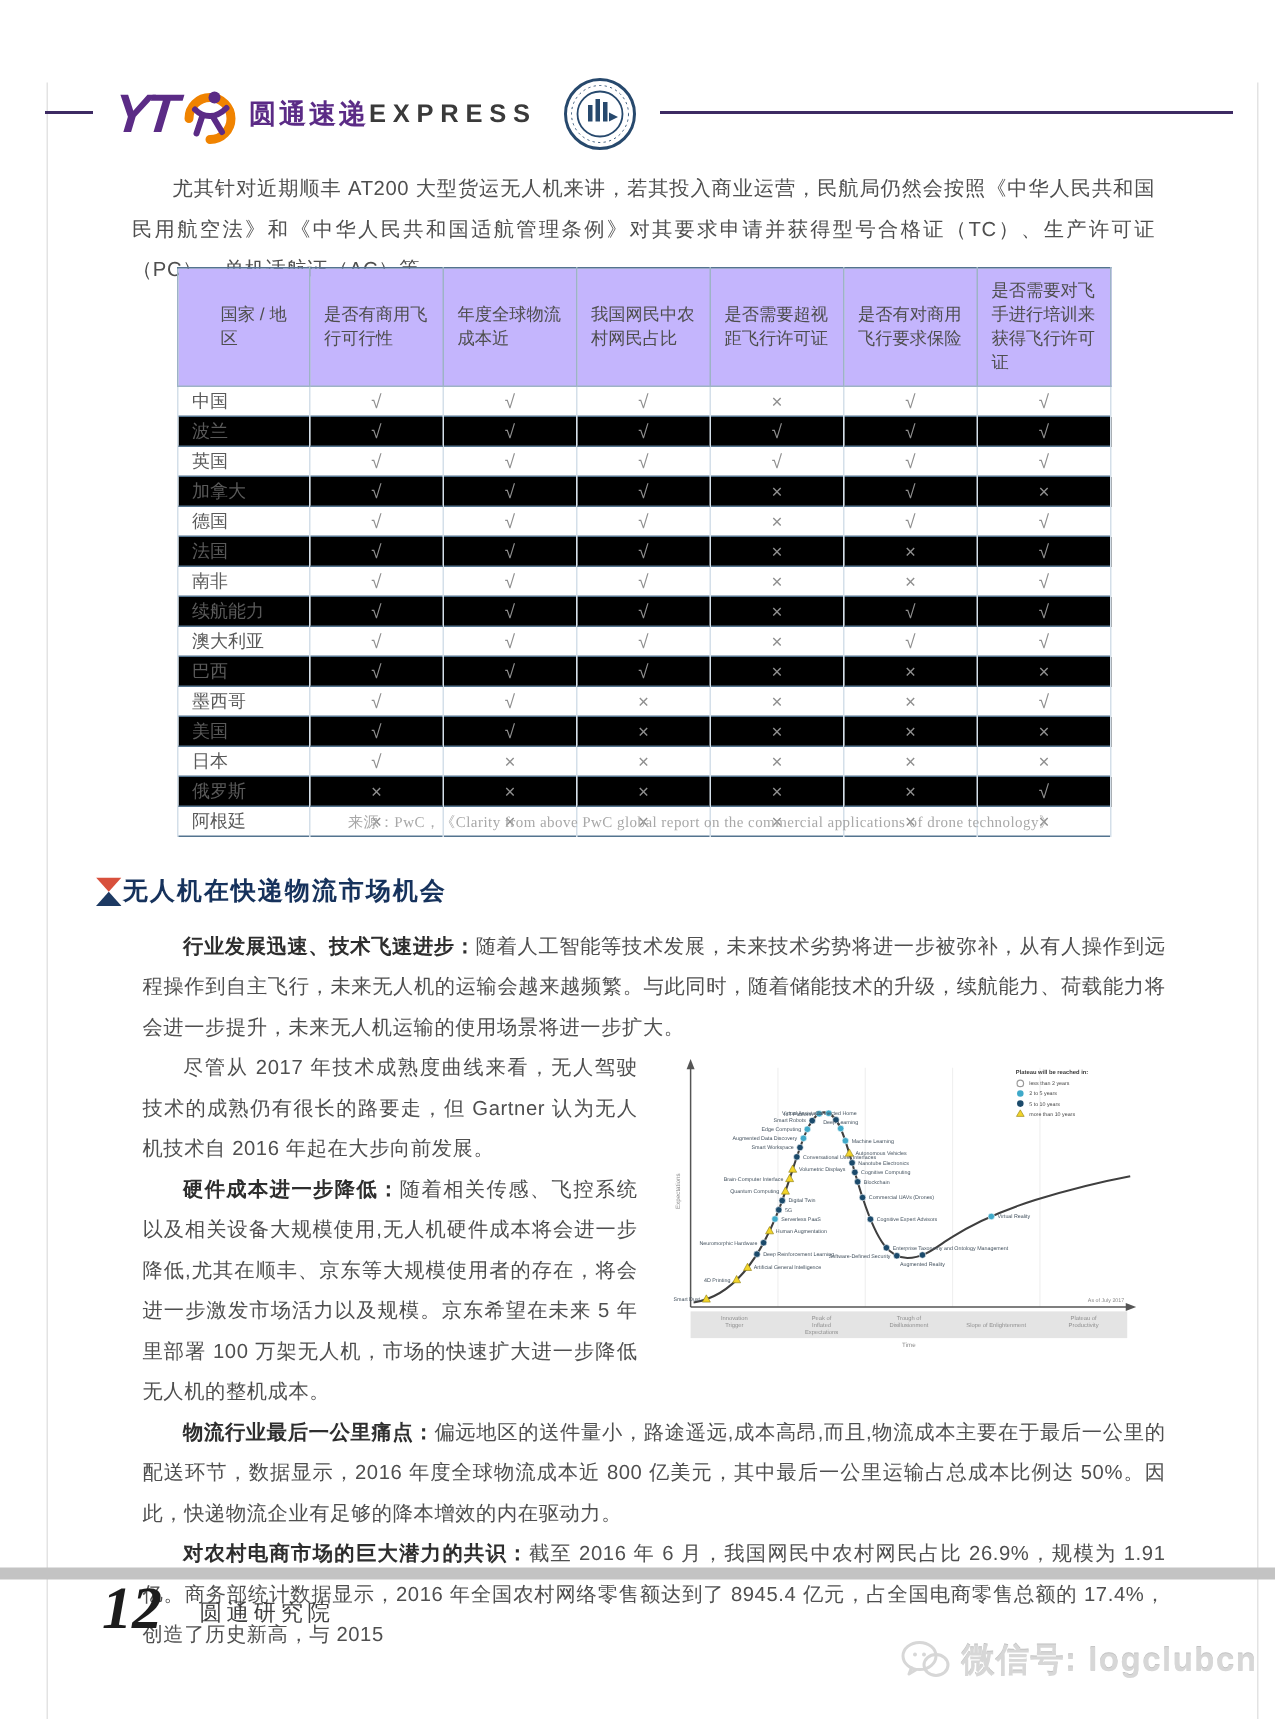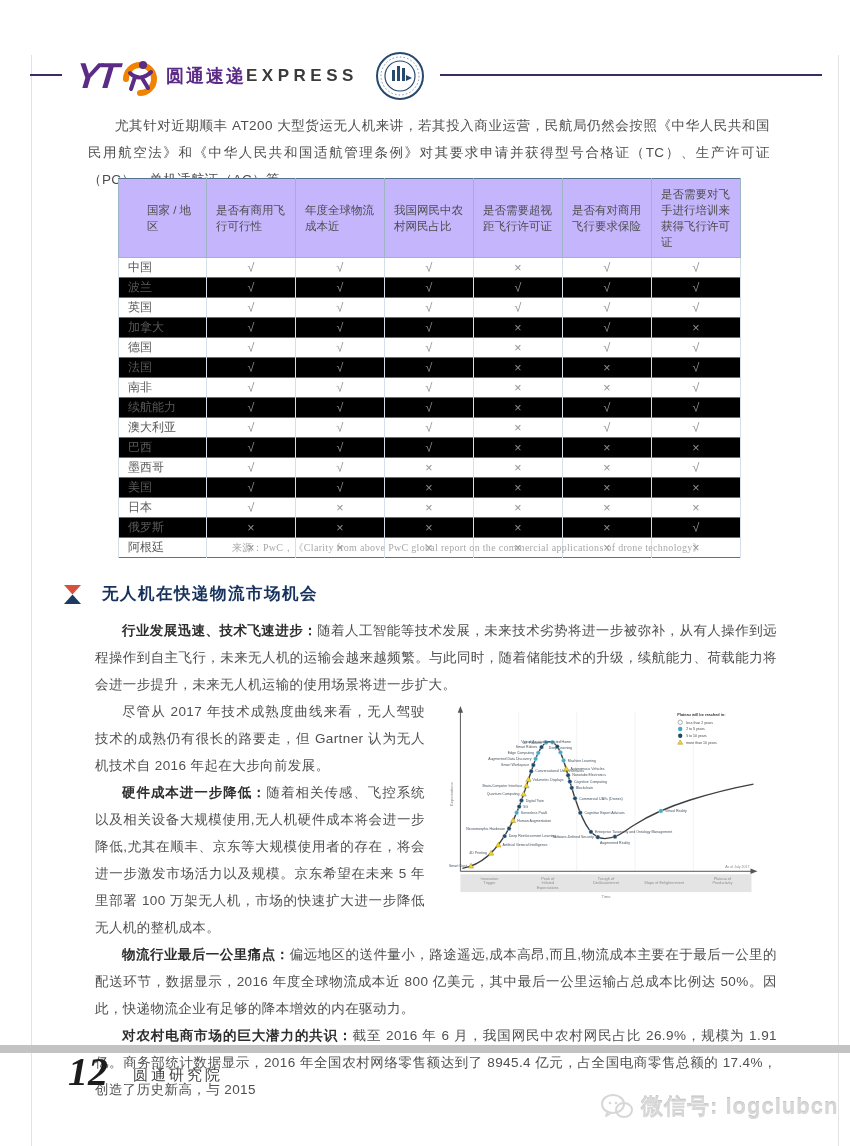--- a/index.html
+++ b/index.html
@@ -40,21 +40,21 @@
   table.country td { border-top:1px solid #54748f; border-left:1px solid #d4dfe9;
                      border-right:1px solid #d4dfe9; height:19px; padding:1px 2px; }
   table.country td.country { font-size:12px; color:#5a5a5a; padding-left:9px; }
   table.country td.mark { text-align:center; font-size:12.5px; color:#8f8f8f; }
   table.country tr.alt td { background:#000000; }
 
   .tbl-source { position:absolute; top:541px; left:232px; font-family:"Liberation Serif", serif;
                 font-size:10px; color:#a8a8a8; letter-spacing:0.3px; }
 
   
-  .section-head { position:absolute; top:583px; left:64px; display:flex; align-items:center; gap:21px; }
+  .section-head { position:absolute; top:583px; left:64px; display:flex; align-items:center; gap:1px; }
   .section-title { font-size:16.5px; font-weight:bold; color:#16325c; letter-spacing:1.5px; }
 
   
   .content { position:absolute; top:617px; left:95px; width:682px; }
   .content p { margin:0; }
   .chart-float { float:right; width:342px; margin-left:10px; margin-bottom:6px; padding-top:2px; }
   .chart-box { width:332px; }
   .chart-caption { margin-top:14px; margin-left:50px; font-family:"Liberation Serif", serif;
                    font-size:10px; color:#a8a8a8; }
 

